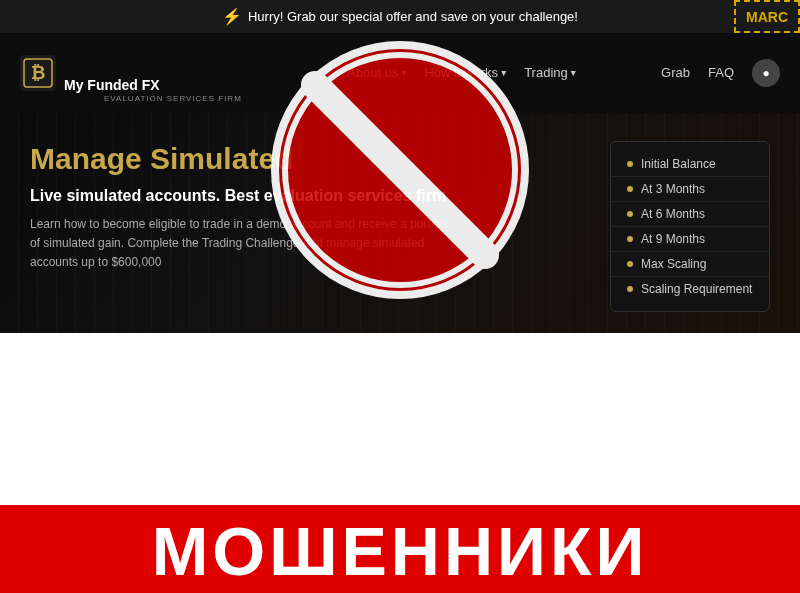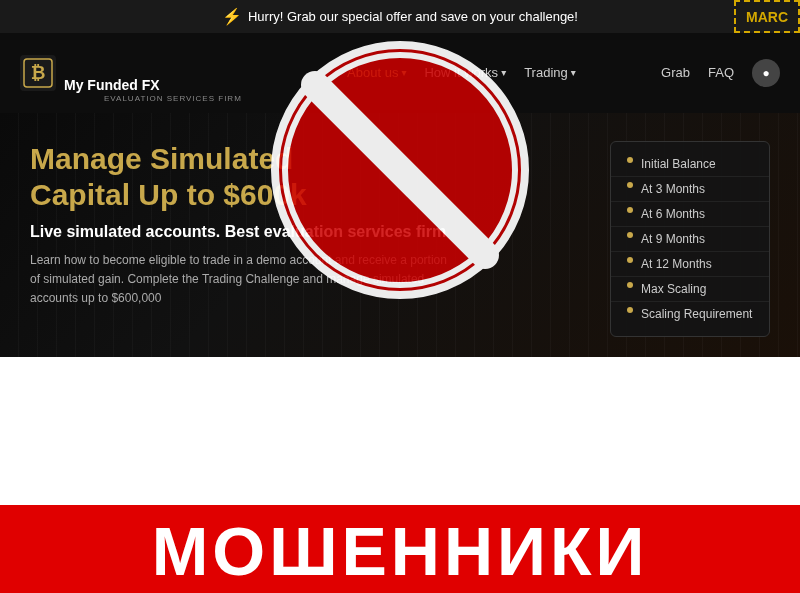--- a/index.html
+++ b/index.html
@@ -171,20 +171,21 @@
       min-width: 160px;
       z-index: 1;
       flex-shrink: 0;
     }
     .side-table-row {
       padding: 5px 16px;
       font-size: 12px;
       color: #ccc;
       border-bottom: 1px solid #222;
       display: flex;
+      align-items: center;
     }
     .side-table-row:last-child { border-bottom: none; }
     .side-table-row .dot {
       width: 6px;
       height: 6px;
       border-radius: 50%;
       background: #c8a84b;
       margin-right: 8px;
       flex-shrink: 0;
     }
@@ -284,21 +285,20 @@
       <div class="user-circle">
         <span>●</span>
       </div>
     </div>
   </nav>
 
   <div class="hero">
     <div class="hero-content">
       <div class="hero-title">
         <span>Manage Simulated</span><br>
-        <span>Capital Up to $600k</span>
       </div>
       <div class="hero-subtitle">Live simulated accounts. Best evaluation services firm</div>
       <div class="hero-desc">Learn how to become eligible to trade in a demo account and receive a portion of simulated gain. Complete the Trading Challenge and manage simulated accounts up to $600,000</div>
     </div>
 
     <div class="side-table">
       <div class="side-table-row">
         <span class="dot"></span>
         <span>Initial Balance</span>
       </div>
@@ -306,24 +306,20 @@
         <span class="dot"></span>
         <span>At 3 Months</span>
       </div>
       <div class="side-table-row">
         <span class="dot"></span>
         <span>At 6 Months</span>
       </div>
       <div class="side-table-row">
         <span class="dot"></span>
         <span>At 9 Months</span>
-      </div>
-      <div class="side-table-row">
-        <span class="dot"></span>
-        <span>At 12 Months</span>
       </div>
       <div class="side-table-row">
         <span class="dot"></span>
         <span>Max Scaling</span>
       </div>
       <div class="side-table-row">
         <span class="dot"></span>
         <span>Scaling Requirement</span>
       </div>
     </div>

